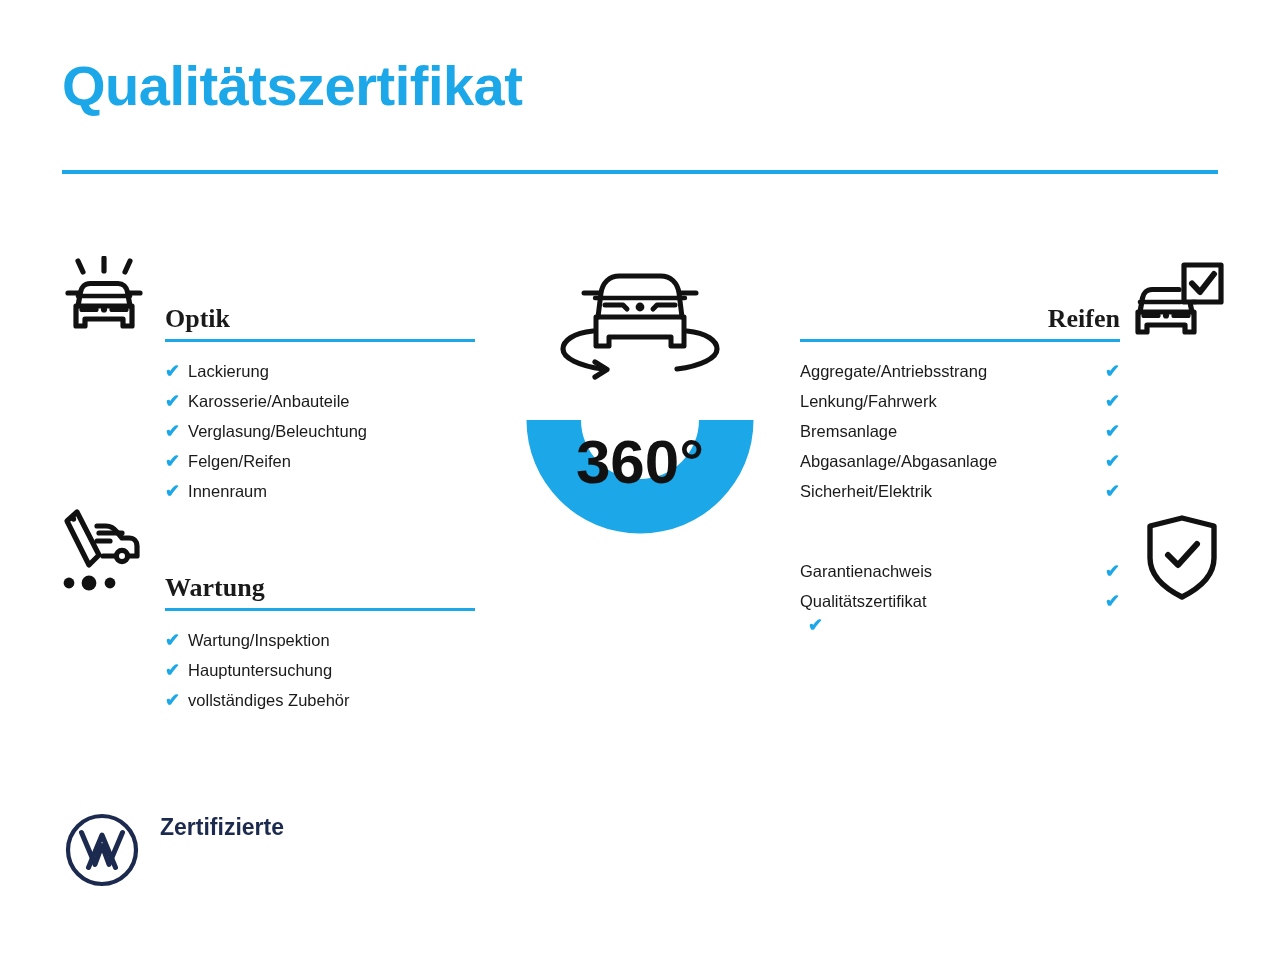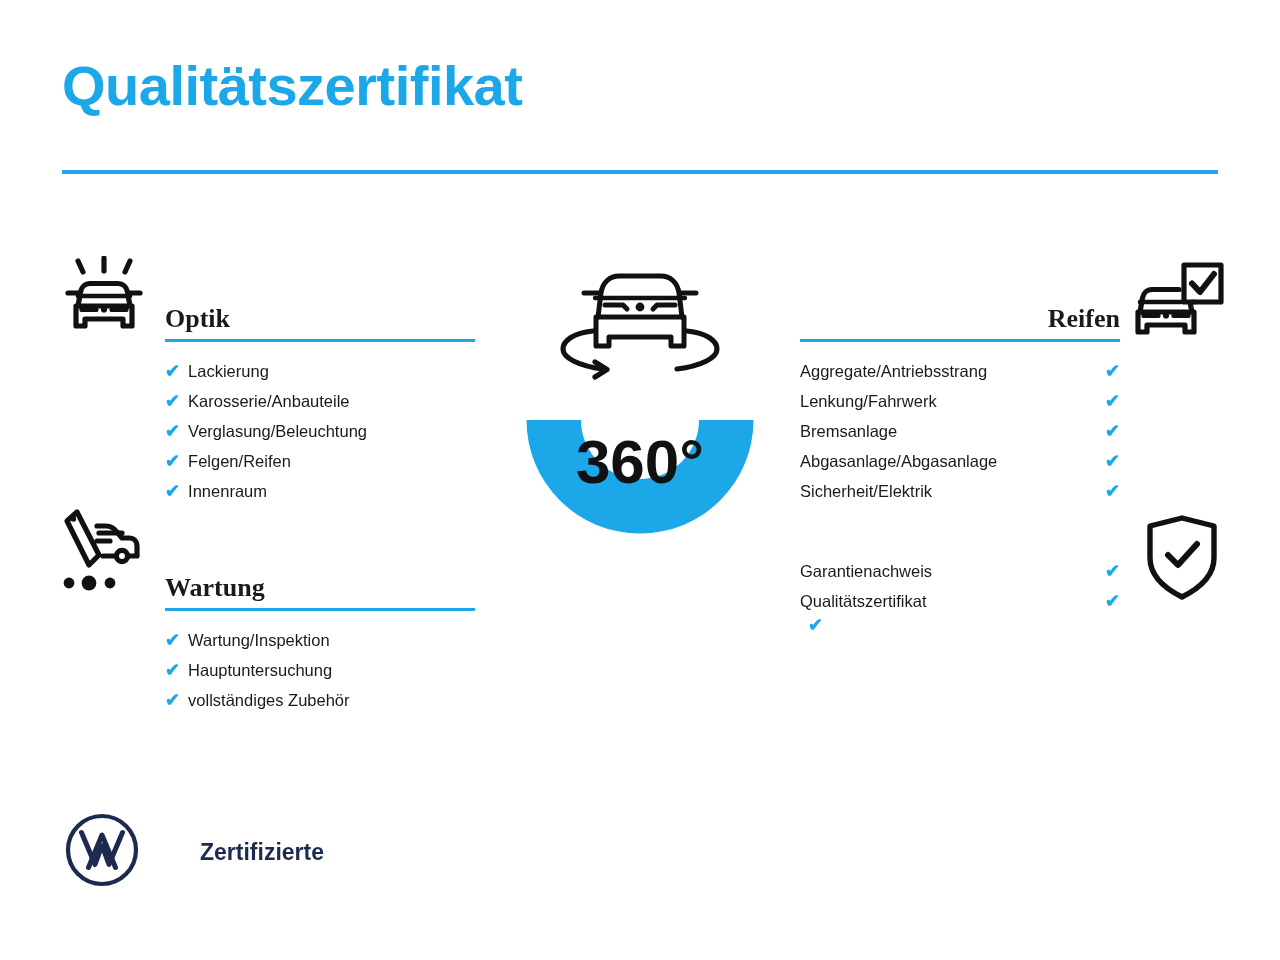--- a/index.html
+++ b/index.html
@@ -118,22 +118,20 @@
     height: 400px;
   }
   #center-badge svg { display: block; }
 
   
   #brand {
     position: absolute;
     left: 64px;
     top: 812px;
     display: flex;
-    align-items: center;
-    gap: 40px;
   }
   #brand-mark { flex: 0 0 auto; }
   #brand-text {
     margin-left: 20px;
     font-size: 23px;
     font-weight: bold;
     color: #1B2A4E;
     line-height: 1.32;
     white-space: nowrap;
   }

